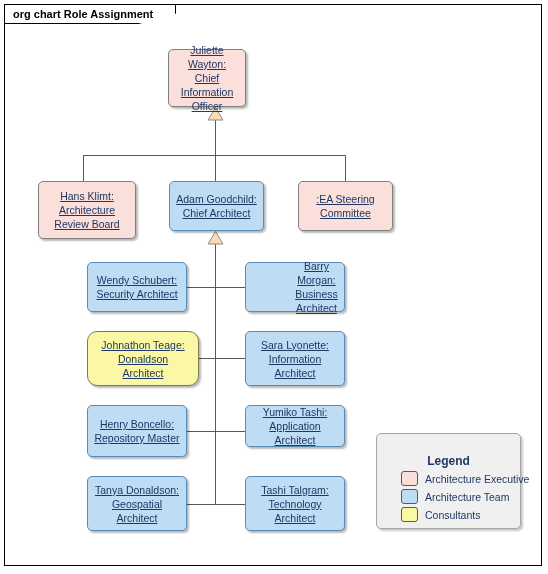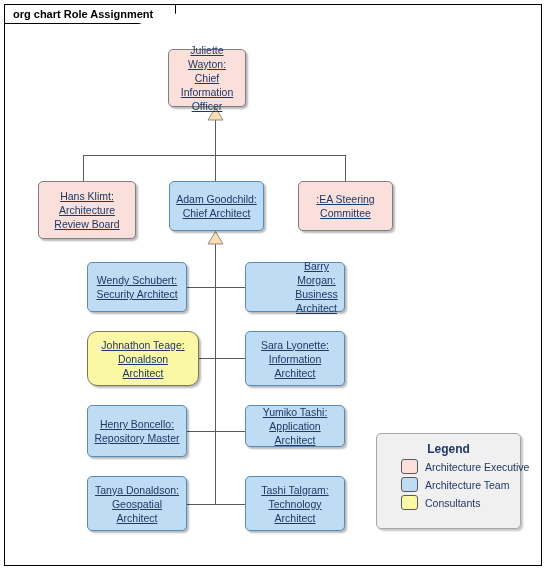--- a/index.html
+++ b/index.html
@@ -97,21 +97,21 @@
     border-radius: 5px;
     box-shadow: 2px 2px 2px rgba(0,0,0,0.22);
     box-sizing: border-box;
     z-index: 6;
   }
   #legend-title {
     text-align: center;
     font-size: 12px;
     font-weight: bold;
     color: #1f3864;
-    margin-top: 8px;
+    margin-top: 20px;
   }
   .legend-row {
     display: flex;
     align-items: center;
     margin: 3px 0 0 6px;
     padding-left: 18px;
   }
   .legend-swatch {
     width: 17px;
     height: 15px;

